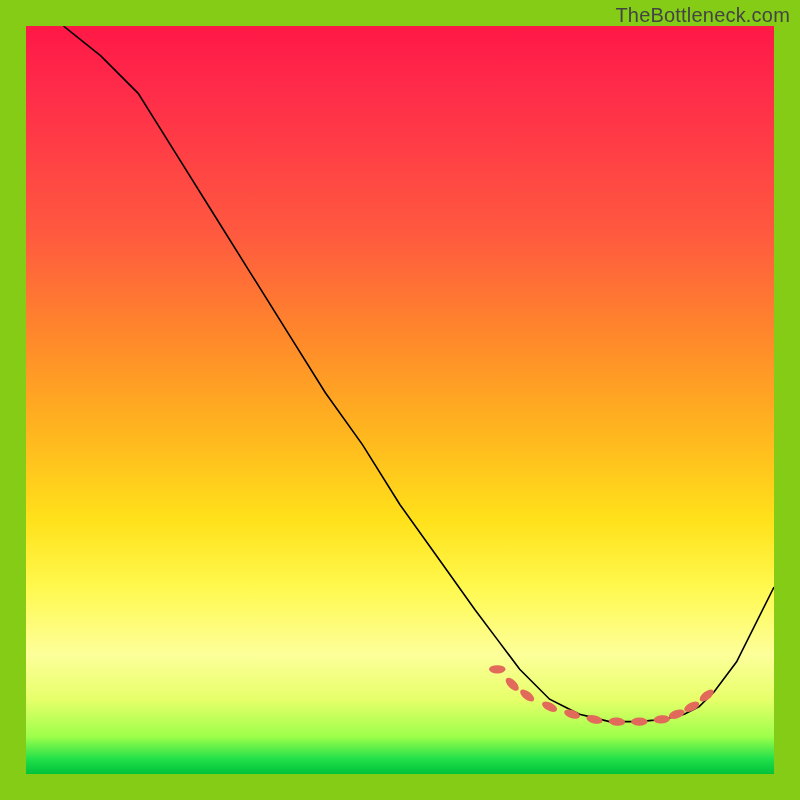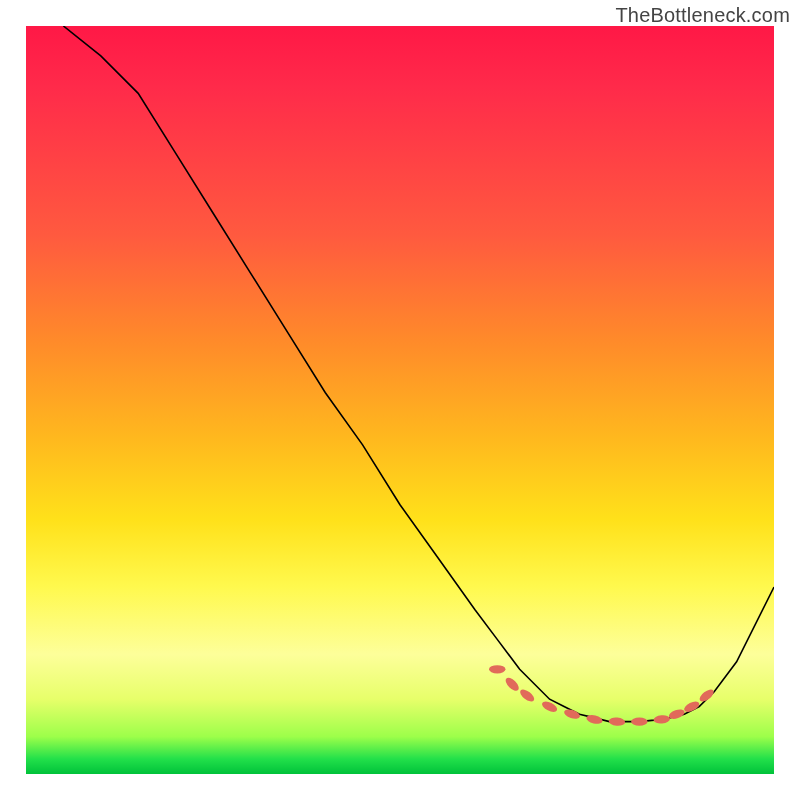--- a/index.html
+++ b/index.html
@@ -8,21 +8,21 @@
     width: 800px;
     height: 800px;
     overflow: hidden;
     background: #000;
     font-family: Arial, Helvetica, sans-serif;
   }
   .frame {
     position: relative;
     width: 800px;
     height: 800px;
-    background: #ffffff;
+    background: #84cc16;
   }
   .watermark {
     position: absolute;
     top: 4px;
     right: 10px;
     color: #444;
     font-size: 20px;
     font-weight: 500;
     letter-spacing: 0.2px;
     z-index: 5;

